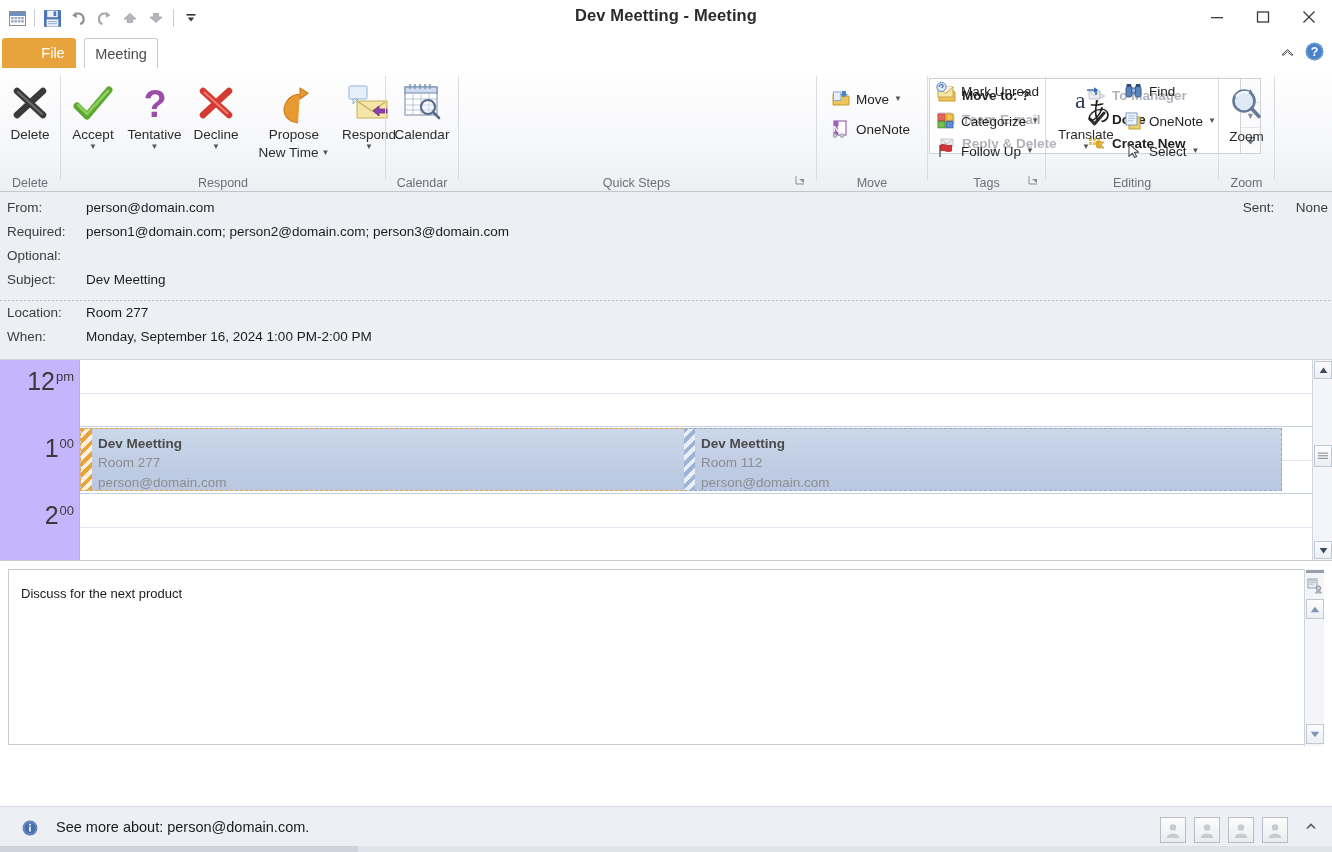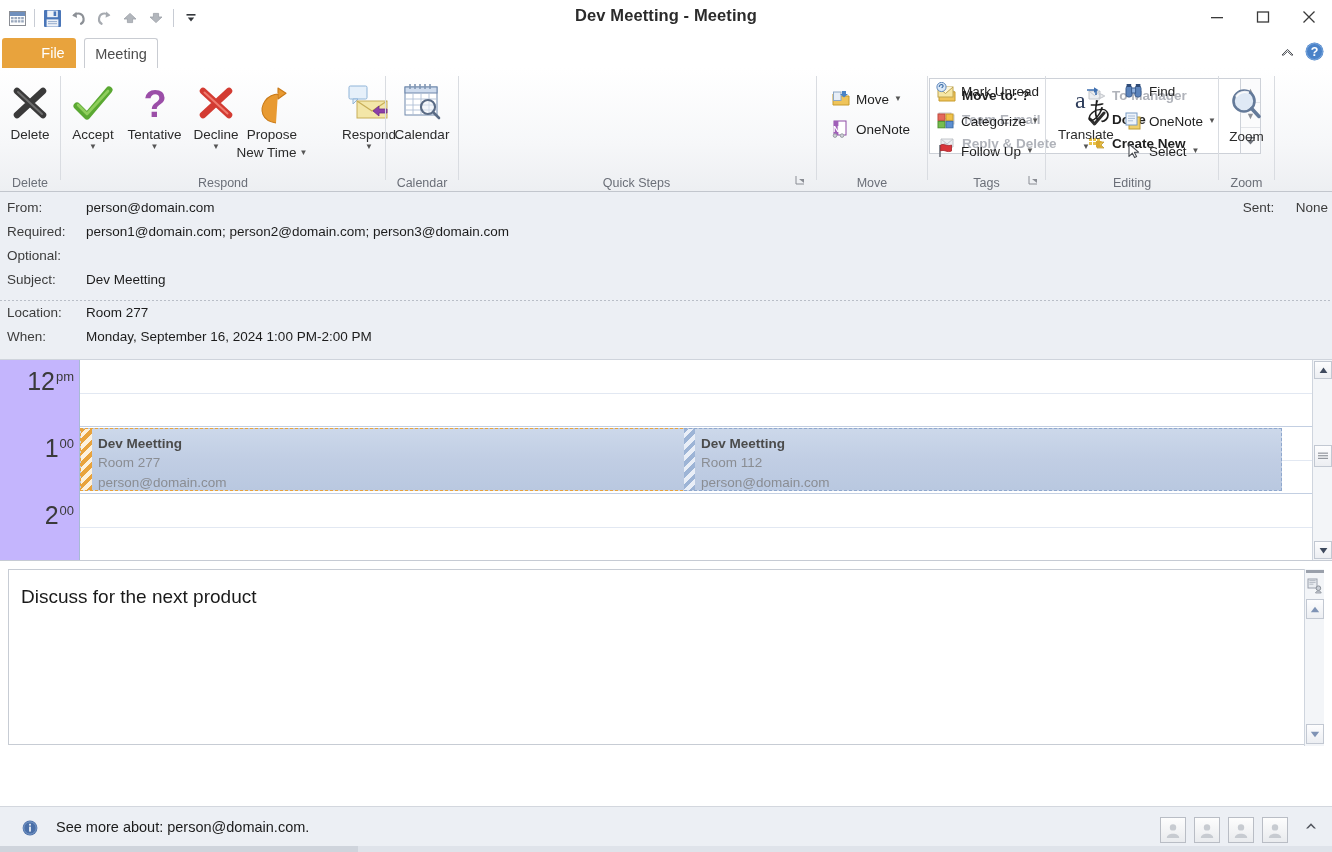--- a/index.html
+++ b/index.html
@@ -111,21 +111,21 @@
   .appt .txt { position:absolute; left:17px; top:5px; right:4px; }
   .appt .t1 { font-size:13.5px; font-weight:bold; color:#4b4b4b; line-height:19px; }
   .appt .t2 { font-size:13.5px; color:#8a8d93; line-height:20px; }
   .cal-scroll { position:absolute; right:0; top:0; width:20px; height:200px; background:#f3f5f8; border-left:1px solid #cfd5de; }
   .cal-sb-arrow { position:absolute; left:1px; width:18px; height:18px; display:flex; align-items:center; justify-content:center; }
   .cal-sb-thumb { position:absolute; left:1px; width:18px; height:22px; background:linear-gradient(180deg,#fdfdfe,#eceef2); border:1px solid #c2c8d2; display:flex; align-items:center; justify-content:center; font-size:9px; color:#8a8e96;}
 
   
   .bodywrap { position:relative; background:#fff; }
   .bodybox { position:relative; margin:8px 8px 0 8px; border:1px solid #c7ccd4; height:176px; background:#fff; }
-  .bodytext { position:absolute; left:12px; top:16px; font-size:19px; color:#1a1a1a; }
+  .bodytext { position:absolute; left:12px; top:16px; font-size:13px; color:#1a1a1a; }
   .body-scroll { position:absolute; right:-1px; top:-1px; width:20px; height:177px; background:#f3f5f8; border-left:1px solid #cfd5de; }
   .bs-top { position:absolute; left:1px; top:1px; width:18px; height:3px; background:#9aa0ab; }
 
   
   .statusbar { position:absolute; left:0; bottom:0; width:100%; height:46px; background:#eceff4; border-top:1px solid #d3d7de; }
   .sb-info { position:absolute; left:22px; top:13px; }
   .sb-text { position:absolute; left:56px; top:12px; font-size:14.5px; color:#1b1b1b; }
   .sb-avatars { position:absolute; right:44px; top:10px; display:flex; gap:8px; }
   .avatar { width:26px; height:26px; border:1px solid #b9bdc5; background:linear-gradient(180deg,#fdfdfd,#e9ebee); display:flex; align-items:center; justify-content:center; }
   .sb-chev { position:absolute; right:14px; top:14px; font-size:11px; color:#52565e; }
@@ -282,21 +282,21 @@
           <span class="ic">
             <svg width="42" height="40" viewBox="0 0 42 40">
               <path d="M8 7 L34 31 M34 7 L8 31" stroke="#d33b32" stroke-width="6.5" stroke-linecap="round"></path>
               <path d="M9.5 8.5 L32.5 29.5" stroke="#ef7a6e" stroke-width="2" stroke-linecap="round"></path>
             </svg>
           </span>
           <span class="lbl">Decline</span>
           <span class="caret">▼</span>
         </div>
 
-        <div class="bigbtn" style="left:168px; width:86px; top:8px;">
+        <div class="bigbtn" style="left:190px; width:86px; top:8px;">
           <span class="ic">
             <svg width="38" height="40" viewBox="0 0 38 40">
               <path d="M24 33 C10 31 7 20 13 11 C16 6.5 22 4 26 4 L26 9 L34 3.2 L26 -2 L26 3" fill="#e89a32" stroke="#c97a18" stroke-width="1.1" stroke-linejoin="round" transform="translate(-1,6)"></path>
             </svg>
           </span>
           <span class="lbl">Propose</span>
           <span class="lbl" style="display:flex;align-items:center;gap:3px;">
             <span>New Time</span>
             <span class="caret" style="margin-top:0">▼</span>
           </span>

